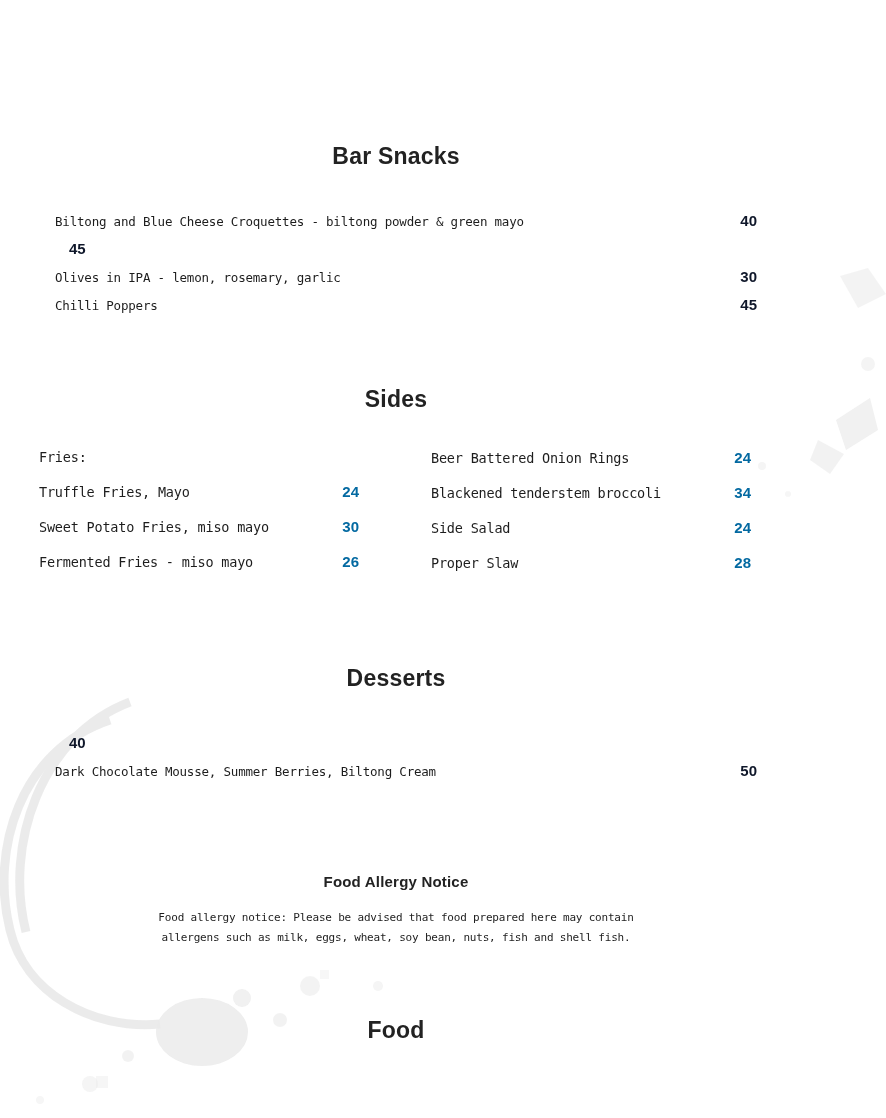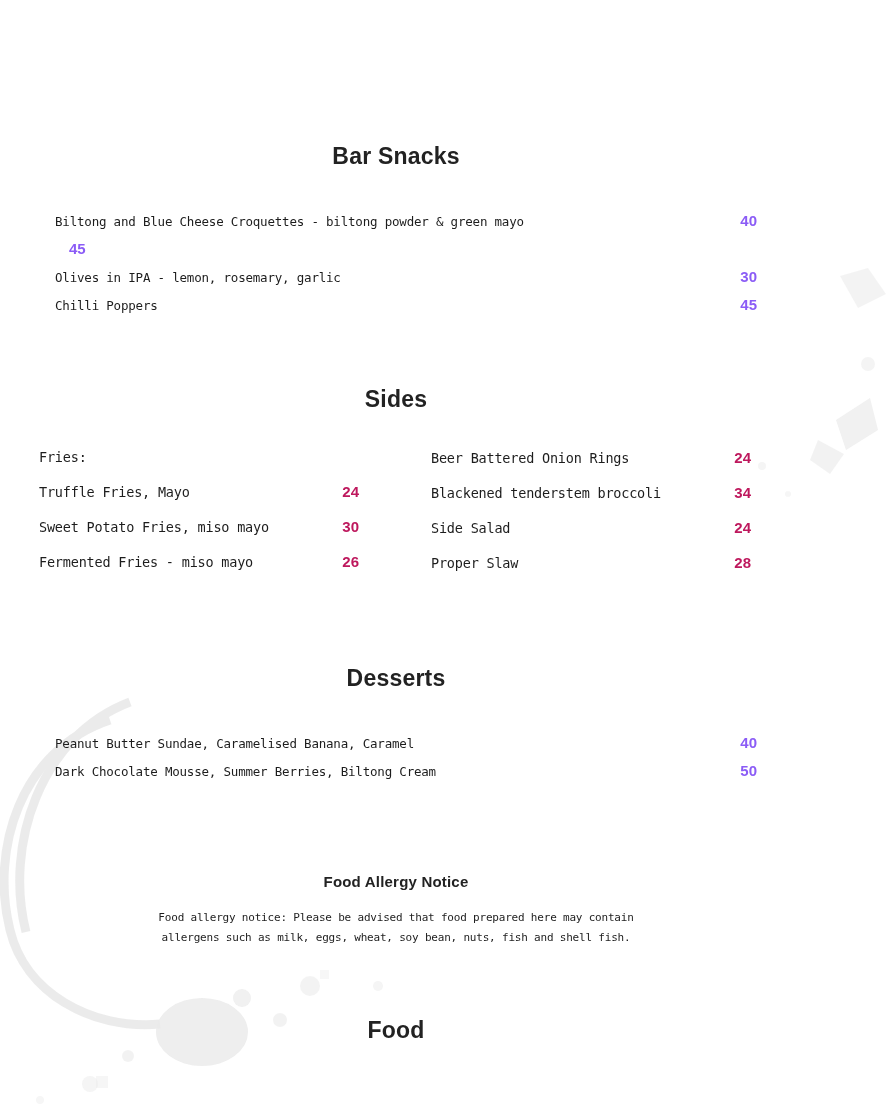--- a/index.html
+++ b/index.html
@@ -61,21 +61,21 @@
   .row-wide .name {
     font-size: 12.5px;
     letter-spacing: -0.2px;
     color: #1d1d1d;
     white-space: nowrap;
   }
   .row-wide .price {
     font-family: "Liberation Sans", sans-serif;
     font-weight: bold;
     font-size: 15px;
-    color: #8b5cf6;
+    color: #0f172a;
     margin-left: 14px;
   }
 
   
   .sides-wrap {
     width: 730px;
     margin: 0 auto;
     padding-top: 36px;
     display: flex;
     gap: 44px;
@@ -92,21 +92,21 @@
   .row-side .name {
     font-size: 13.5px;
     letter-spacing: -0.2px;
     color: #1d1d1d;
     white-space: nowrap;
   }
   .row-side .price {
     font-family: "Liberation Sans", sans-serif;
     font-weight: bold;
     font-size: 15px;
-    color: #be185d;
+    color: #0369a1;
     margin-left: 12px;
   }
   .row-side .price:empty { display: none; }
 
   .sides-col.left  { padding-left: 8px; padding-right: 28px; }
   .sides-col.right { padding-left: 0px; padding-right: 10px; }
 
   
   .allergy-text {
     width: 560px;
@@ -212,21 +212,20 @@
         <span class="name">Proper Slaw</span>
         <span class="price">28</span>
       </div>
     </div>
   </div>
 
   <h2 class="section-title title-desserts">Desserts</h2>
 
   <div class="list-wide">
     <div class="row-wide">
-      <span class="name">Peanut Butter Sundae, Caramelised Banana, Caramel</span>
       <span class="price">40</span>
     </div>
     <div class="row-wide">
       <span class="name">Dark Chocolate Mousse, Summer Berries, Biltong Cream</span>
       <span class="price">50</span>
     </div>
   </div>
 
   <h3 class="section-title title-allergy">Food Allergy Notice</h3>
 

